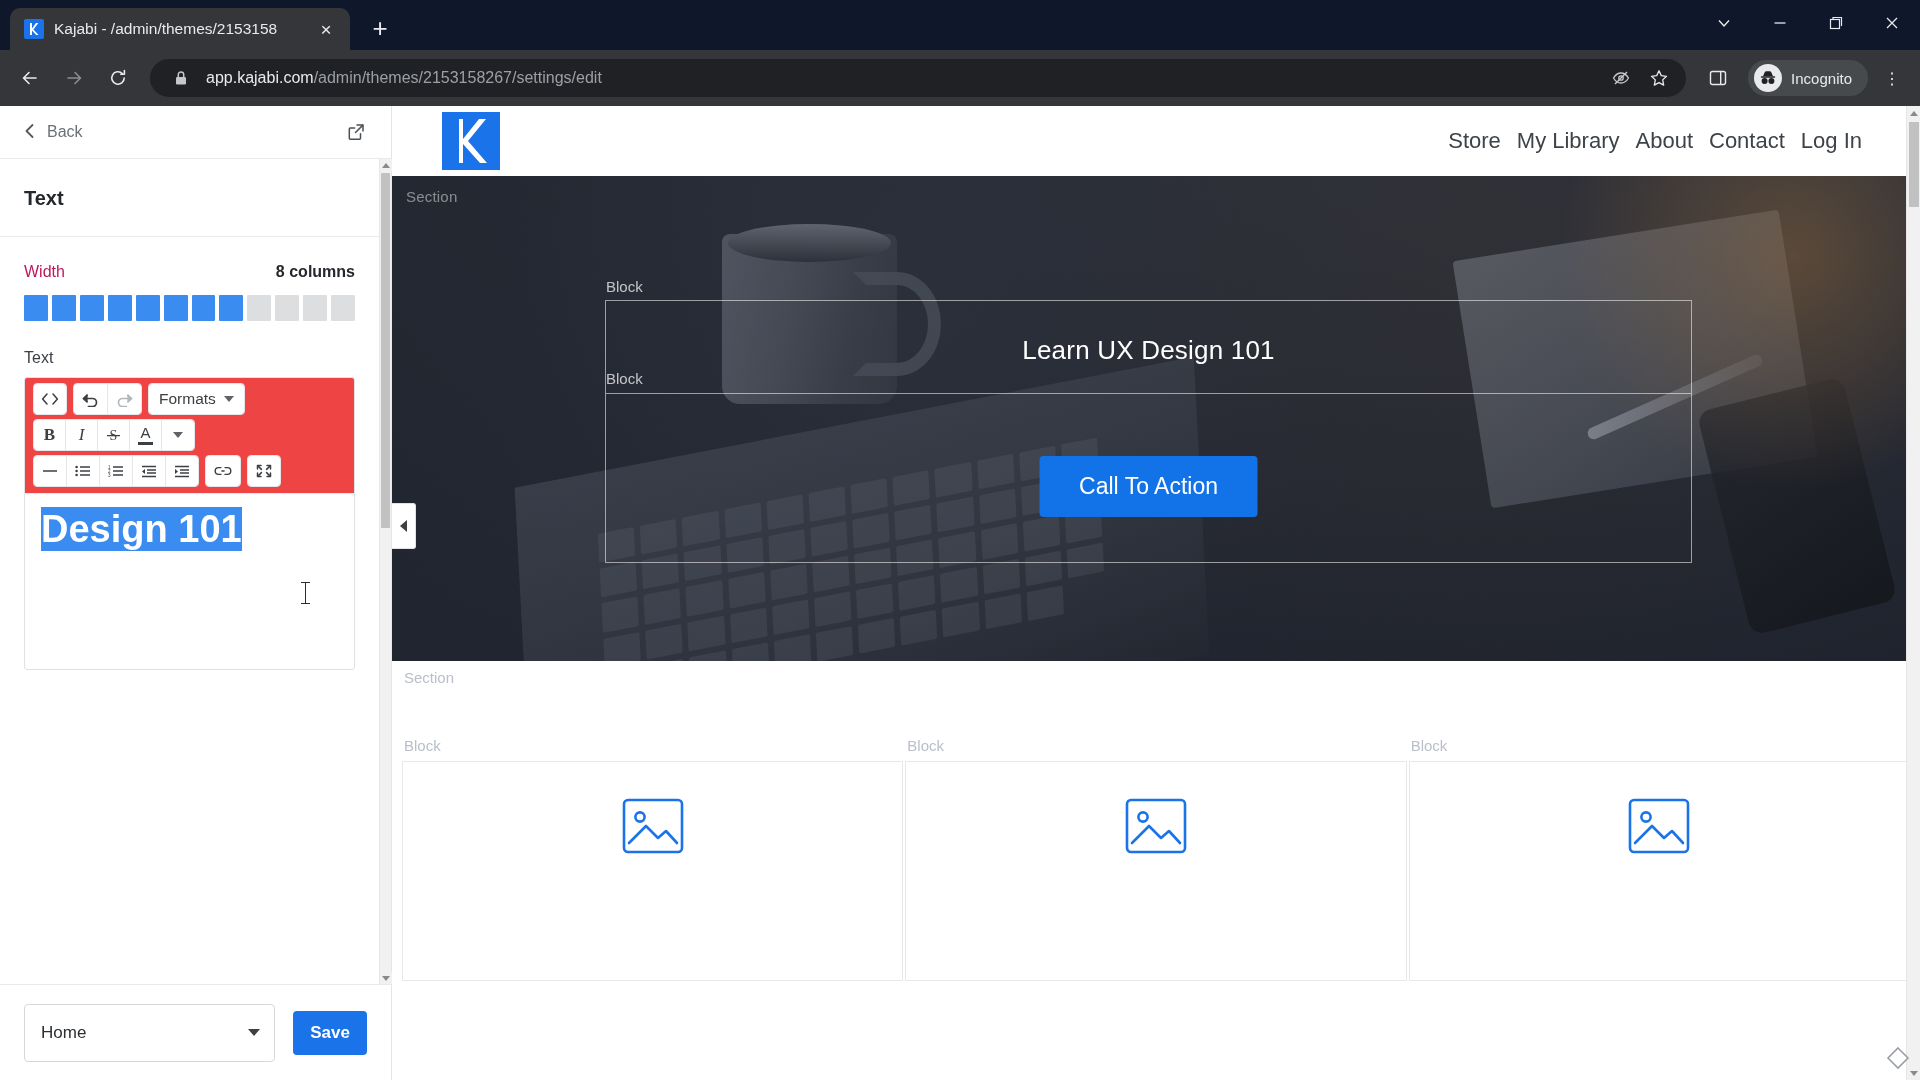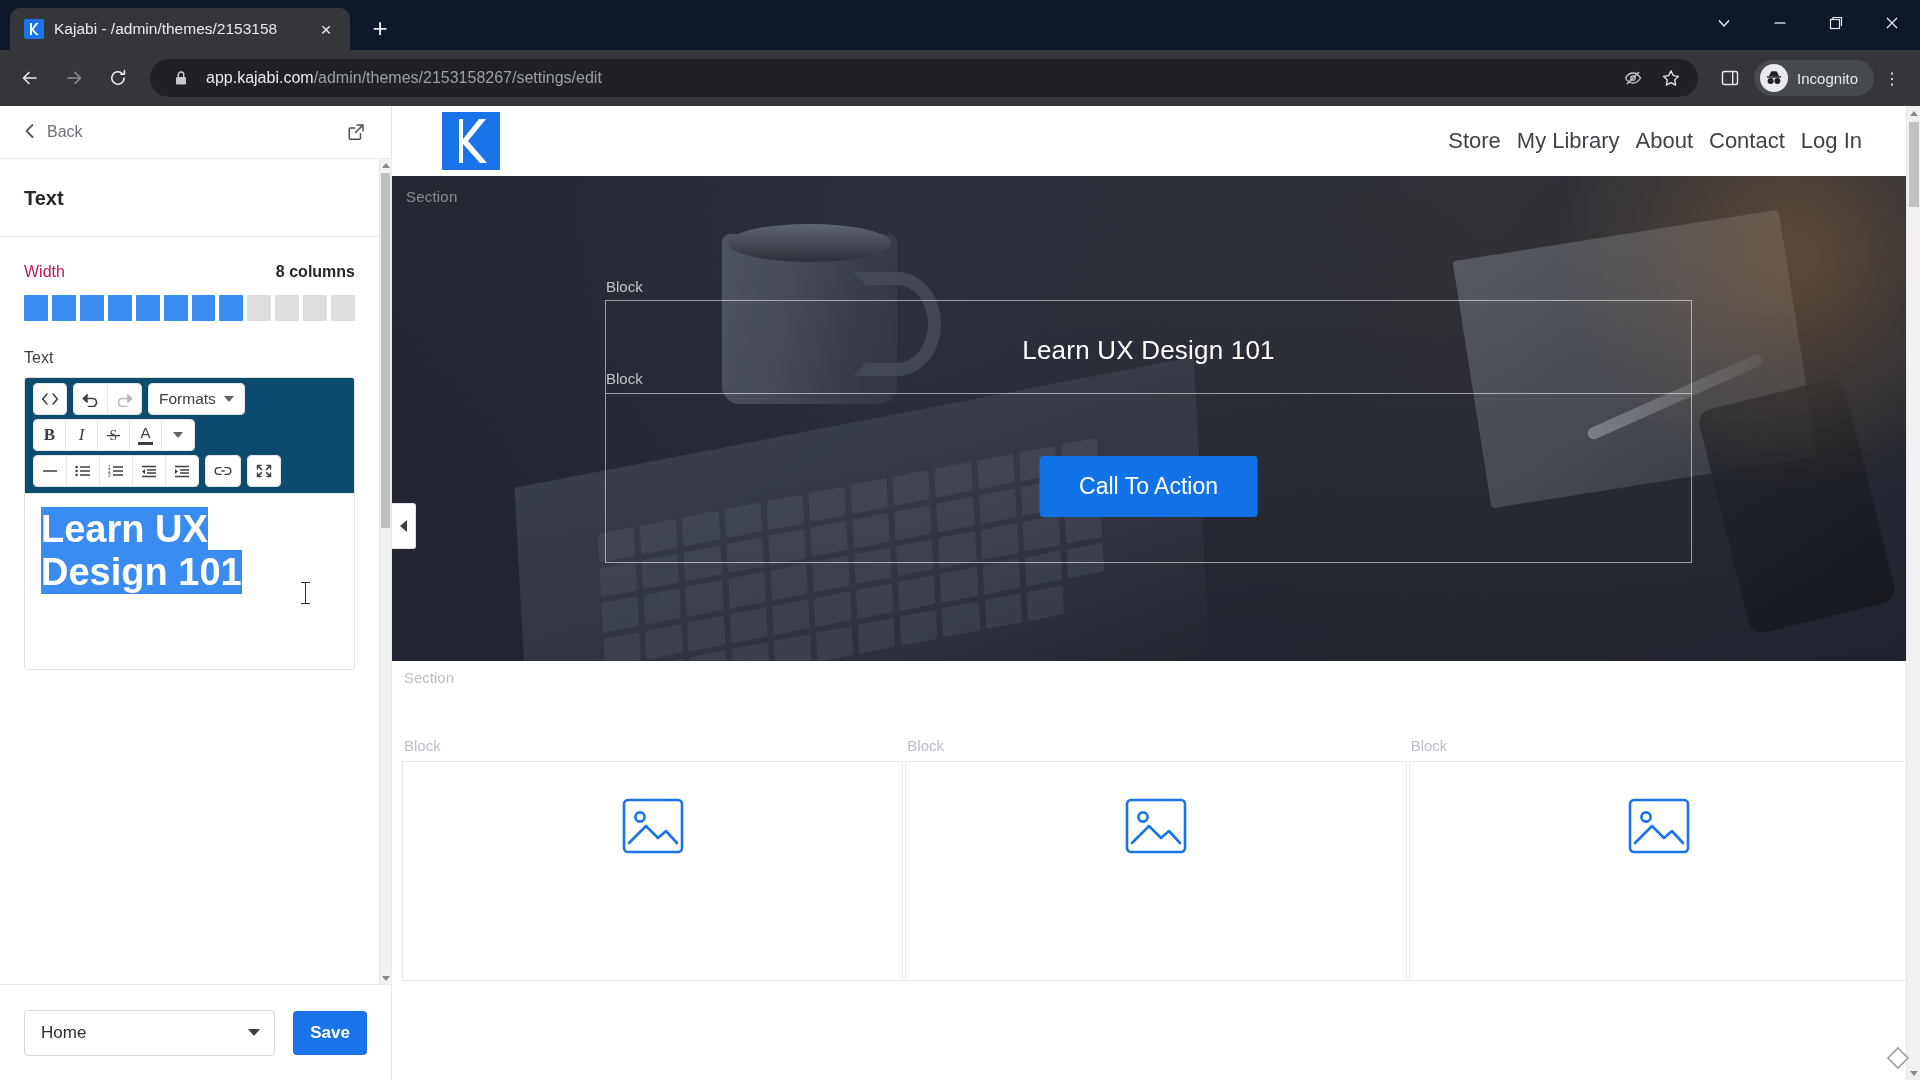--- a/index.html
+++ b/index.html
@@ -88,21 +88,21 @@
     margin: 0 8px;
     gap: 12px;
     min-width: 0;
   }
   .omnibox .url {
     flex: 1 1 auto; font-size: 16px; color: #9aa0a6;
     white-space: nowrap; overflow: hidden; text-overflow: ellipsis;
   }
   .omnibox .url b { color: #e8eaed; font-weight: 400; }
   .omni-icon { width: 26px; height: 26px; display:flex; align-items:center; justify-content:center; color:#c5c8cb; flex:0 0 auto;}
-  .tb-right { display: flex; align-items: center; gap: 0; }
+  .tb-right { display: flex; align-items: center; gap: 6px; }
   .tb-icon {
     width: 40px; height: 40px; border-radius: 50%;
     display: flex; align-items: center; justify-content: center;
     color: #e8eaed;
   }
   .incognito-chip {
     display: flex; align-items: center; gap: 9px;
     height: 36px; border-radius: 18px;
     background: #474a4d; padding: 0 16px 0 6px;
     margin-left: 4px;
@@ -153,21 +153,21 @@
   .col-cell.on { background: #3b8cf0; }
 
   .field-label { font-size: 16px; color: #3b4046; padding: 22px 24px 10px; }
 
   .editor-box {
     margin: 0 24px;
     border: 1px solid #dfe2e5; border-radius: 3px;
     background: #fff;
     overflow: hidden;
   }
-  .tb-rows { border-bottom: 1px solid #e8eaed; background:#0c4a6e; padding: 3px 4px 4px; }
+  .tb-rows { border-bottom: 1px solid #e8eaed; background:#ef4444; padding: 3px 4px 4px; }
   .tb-row { display: flex; align-items: center; gap: 6px; padding: 2px 4px; }
   .tb-grp { display: flex; border: 1px solid #e4e7ea; border-radius: 4px; overflow: hidden; }
   .tb-btn {
     min-width: 32px; height: 30px; padding: 0 7px;
     display: flex; align-items: center; justify-content: center;
     background: #fff; color: #3c4043; font-size: 15px;
     border-right: 1px solid #e4e7ea;
   }
   .tb-btn:last-child { border-right: none; }
   .tb-btn.wide { padding: 0 10px; gap: 8px; font-size: 15.5px; color: #3c4043; }
@@ -215,21 +215,21 @@
   .gear { color: #4a4f55; display:flex;align-items:center;justify-content:center; }
 
   .sb-footer {
     flex: 0 0 96px; height: 96px;
     border-top: 1px solid #e8eaed;
     display: flex; align-items: center; gap: 18px;
     padding: 0 24px;
     background: #fff;
   }
   .select-wrap {
-    flex: 1 1 auto; height: 46px;
+    flex: 1 1 auto; height: 58px;
     border: 1px solid #d6d9dc; border-radius: 4px;
     display: flex; align-items: center; justify-content: space-between;
     padding: 0 14px 0 16px;
     background: #fff;
   }
   .select-wrap span { font-size: 17px; color: #2b2f33; }
   .select-chev { width:0;height:0;border-left:6px solid transparent;border-right:6px solid transparent;border-top:7px solid #3c4043; }
   .save-btn {
     width: 74px; height: 44px;
     background: #1a73e8; color: #fff;
@@ -670,21 +670,20 @@
                     <svg width="18" height="16" viewBox="0 0 18 16">
                         <path d="M2.5 6 V2.5 H6 M12 2.5 H15.5 V6 M15.5 10 V13.5 H12 M6 13.5 H2.5 V10" stroke="#3c4043" stroke-width="1.5" fill="none" stroke-linecap="round" stroke-linejoin="round"></path>
                         <path d="M6.4 6.4 L3.4 3.4 M11.6 6.4 L14.6 3.4 M11.6 9.6 L14.6 12.6 M6.4 9.6 L3.4 12.6" stroke="#3c4043" stroke-width="1.5" stroke-linecap="round"></path>
                       </svg>
                   </div>
                 </div>
               </div>
             </div>
 
             <div class="rt-content">
-              <p class="rt-para"><span class="rt-line">Learn UX</span></p>
               <p class="rt-para"><span class="rt-line">Design 101</span></p>
               <span class="caret-i"></span>
             </div>
           </div>
 
 
         </div>
 
         <div class="sb-sbar">
           <div class="sb-arrow up">

